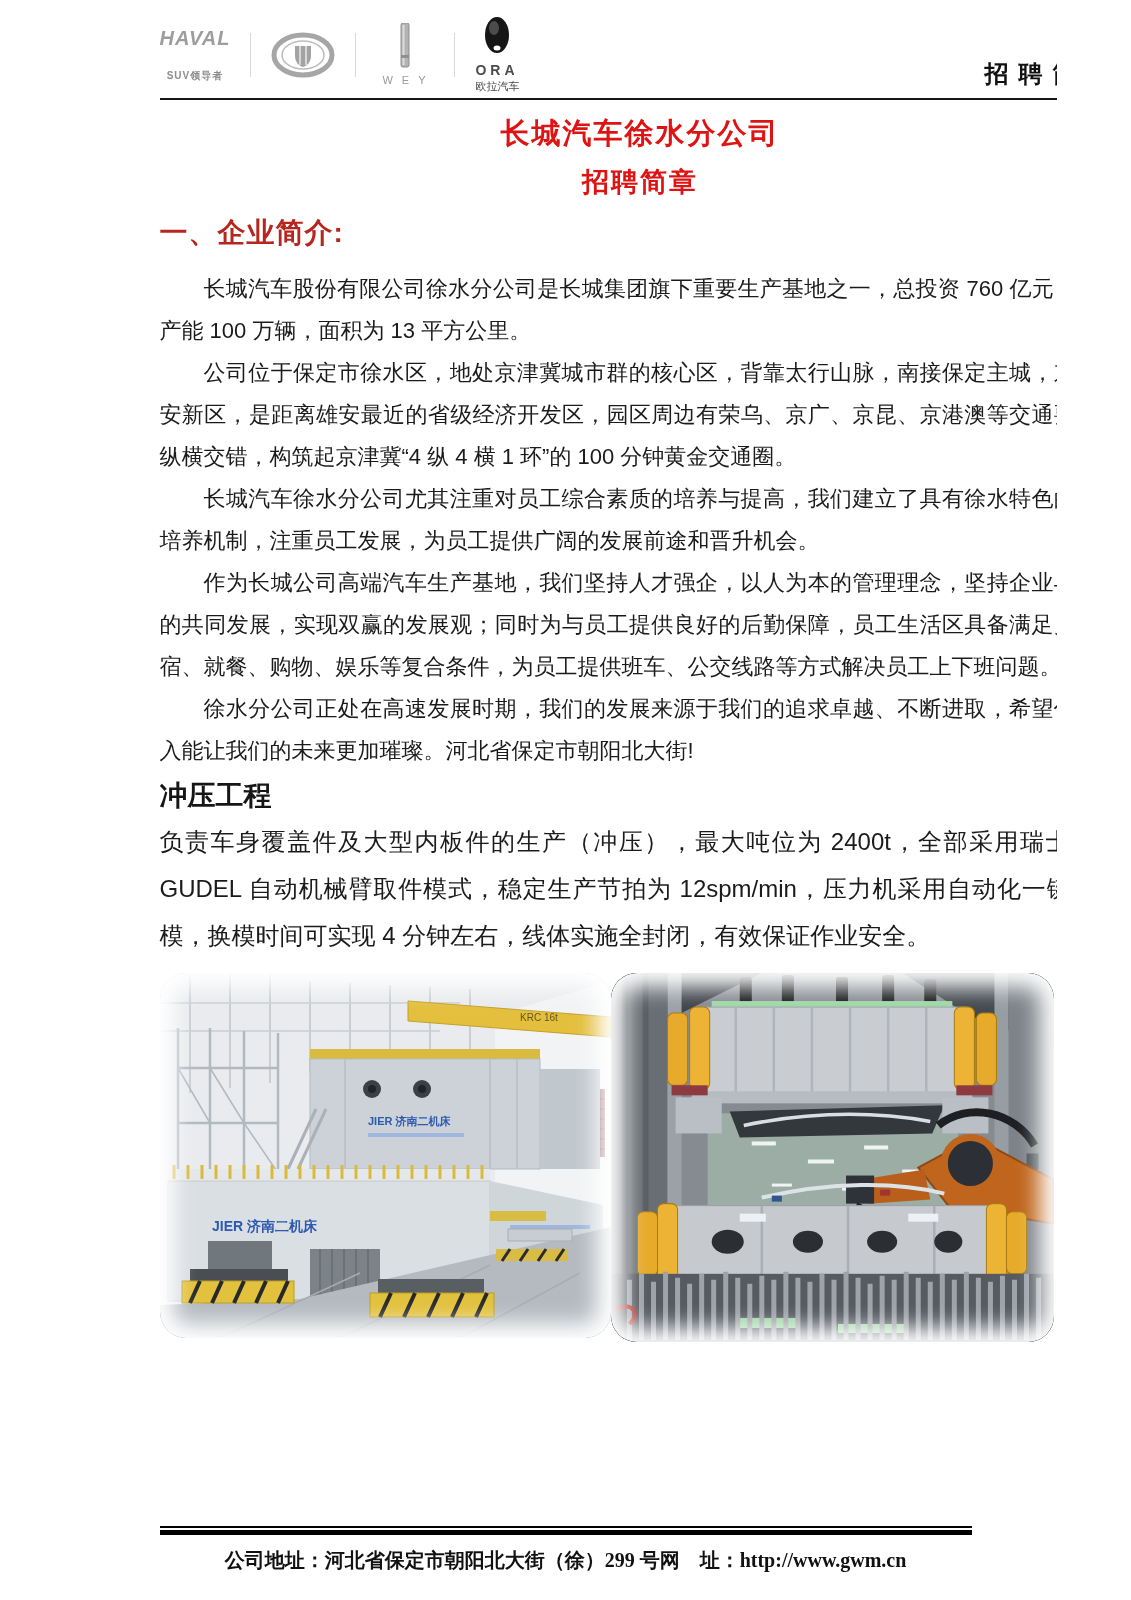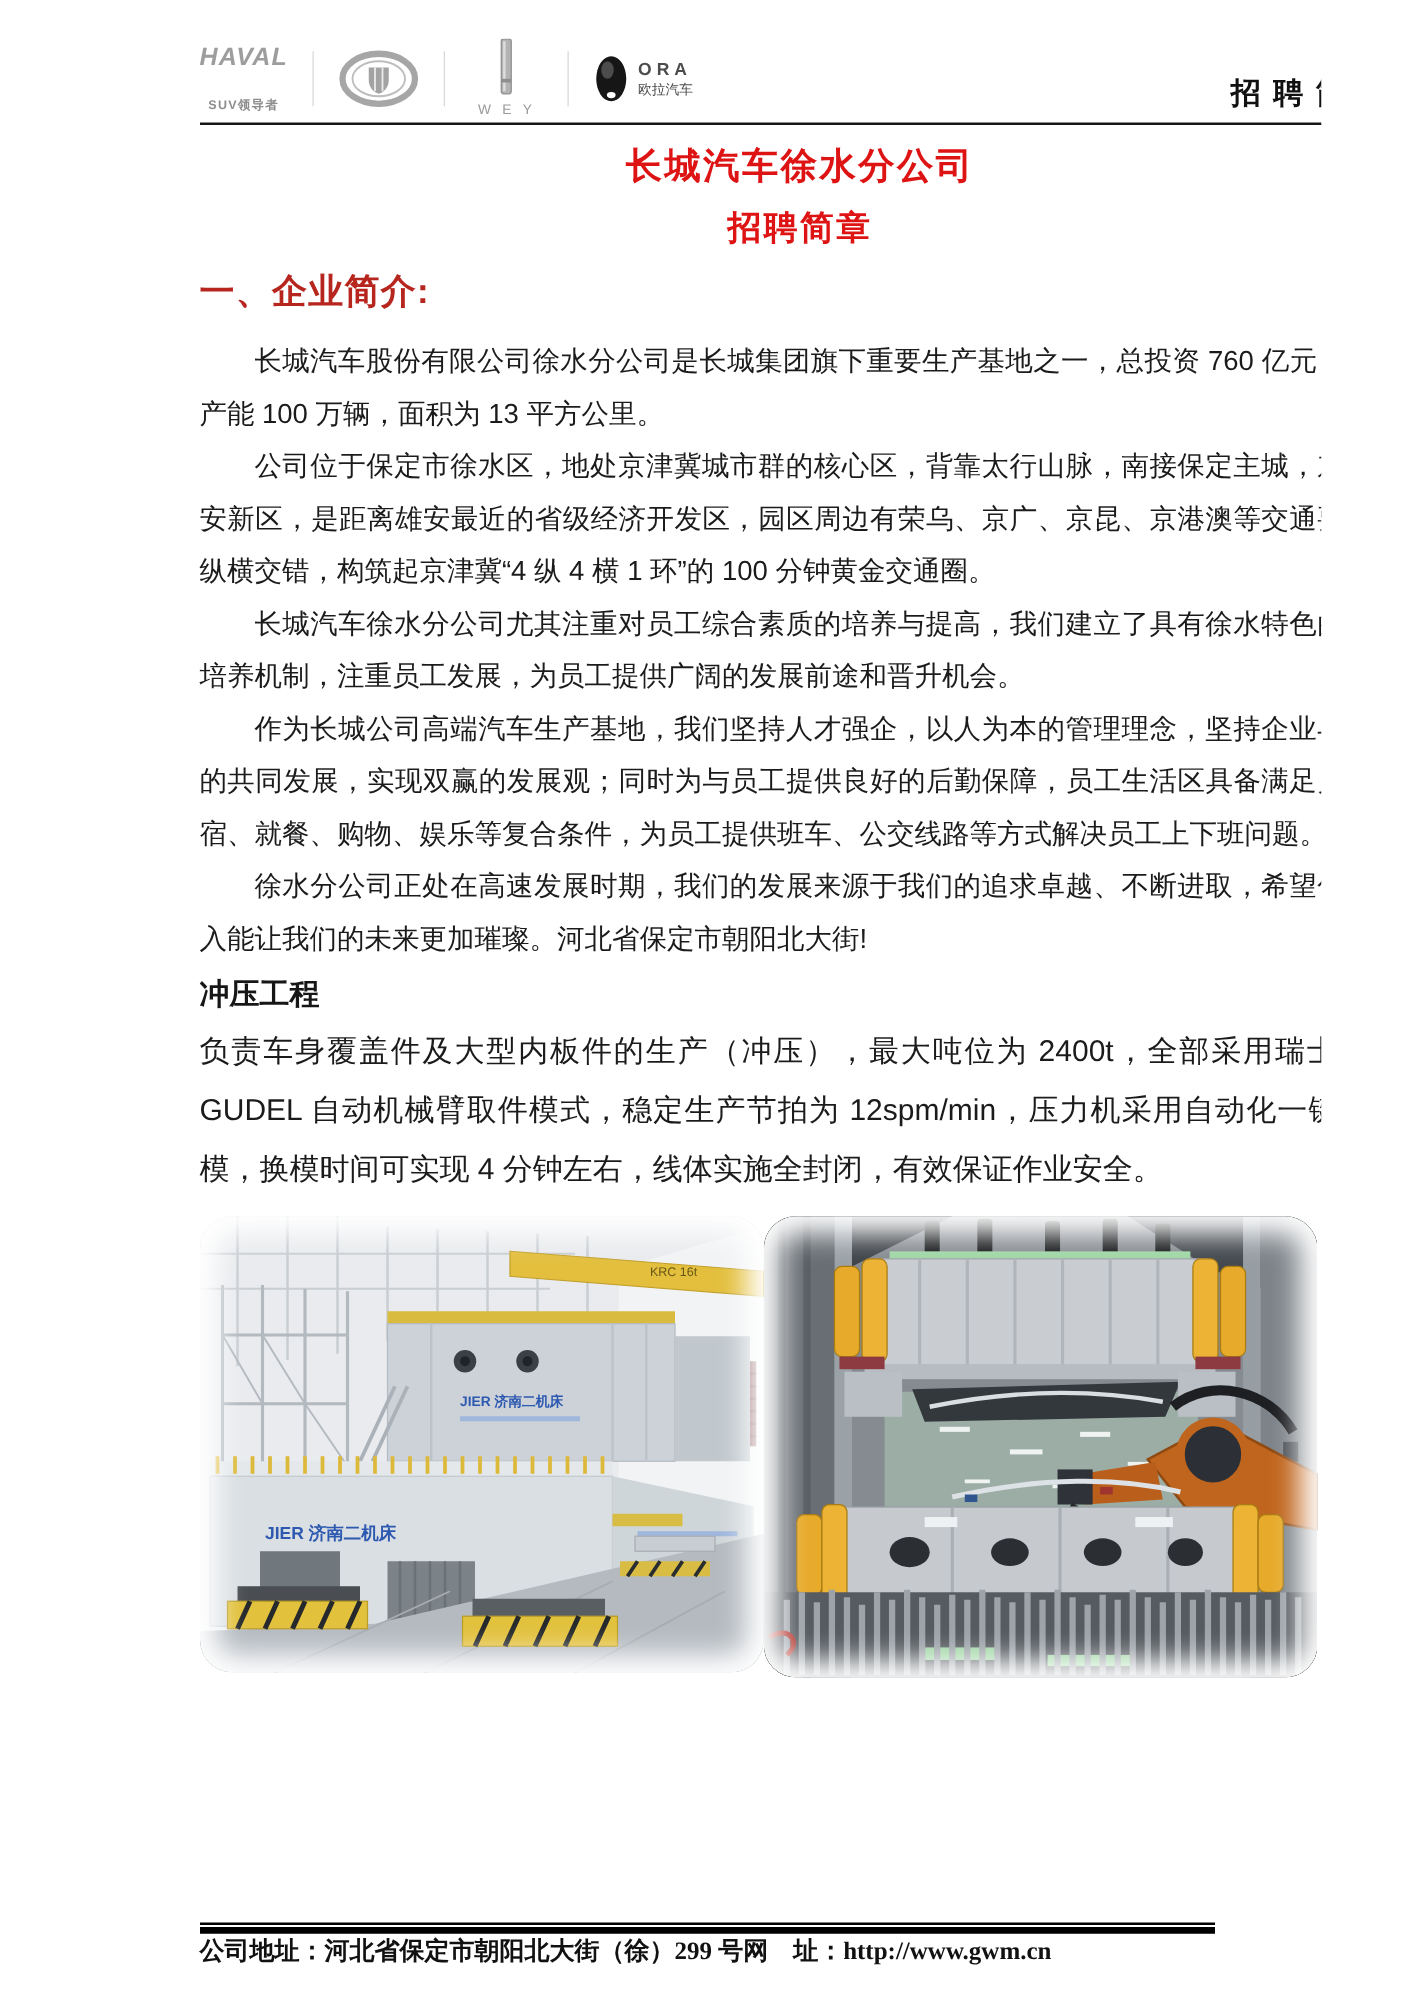--- a/index.html
+++ b/index.html
@@ -20,55 +20,56 @@
     padding:22px 0 4px;
     border-bottom:2px solid #161616;
     height:72px;box-sizing:content-box;
   }
   .logo-row{display:flex;align-items:center;gap:20px;}
   .logo{display:flex;flex-direction:column;align-items:center;}
   .haval-word{font-style:italic;font-weight:bold;font-size:20px;color:#9d9d9d;letter-spacing:1px;}
   .haval-sub{font-size:10px;color:#8d8d8d;font-weight:bold;margin-top:19px;letter-spacing:1px;}
   .vdiv{width:1px;height:44px;background:#d8d8d8;}
   .wey-word{font-size:11px;color:#9a9a9a;letter-spacing:9px;margin-top:5px;margin-left:6px;}
-  .ora{flex-direction:row;align-items:center;gap:7px;}
+  .ora{flex-direction:column;align-items:center;gap:7px;}
   .ora-word{font-size:14px;letter-spacing:4px;color:#4c4c4c;font-weight:bold;}
   .ora-sub{font-size:11px;color:#4c4c4c;margin-top:1px;}
   .corner-label{
     font-family:"Liberation Serif","DejaVu Serif",serif;
     font-weight:bold;font-size:24px;letter-spacing:10px;
     padding-bottom:4px;color:#111;white-space:nowrap;
   }
 
   
   .title1{text-align:center;color:#de1414;font-size:29px;font-weight:bold;margin:14px 0 0;line-height:38px;letter-spacing:2px;}
   .title2{text-align:center;color:#de1414;font-size:27px;font-weight:bold;margin:12px 0 0;line-height:36px;letter-spacing:2px;}
   .sec-head{color:#b7261e;font-size:28px;font-weight:bold;margin:12px 0 0;line-height:42px;letter-spacing:1px;}
   .sec-head.sec2{margin-top:8px;}
   .body-para{font-size:22px;line-height:42px;text-align:justify;text-indent:2em;margin:0;color:#1b1b1b;}
   .body-para.first{margin-top:14px;}
-  .sub-head{font-size:24px;font-weight:bold;margin:4px 0 0;line-height:40px;color:#161616;}
+  .sub-head{font-size:28px;font-weight:bold;margin:4px 0 0;line-height:40px;color:#161616;}
   .big-para{font-size:24px;line-height:47px;text-align:justify;margin:2px 0 0;color:#1b1b1b;}
 
   
   .photos{display:flex;margin-top:14px;}
   .photo{position:relative;border-radius:26px;overflow:hidden;flex:none;background:#fff;}
   .photo.left{width:451px;height:365px;}
   .photo.right{width:443px;height:369px;margin-top:-3px;}
   .photo svg{display:block;width:100%;height:100%;}
   .photo::after{
     content:"";position:absolute;inset:0;border-radius:26px;pointer-events:none;
     box-shadow:inset 0 0 22px 14px #ffffff;
   }
 
   
   .footer{position:absolute;left:85px;right:85px;bottom:26px;}
   .footer-rule{height:9px;background:linear-gradient(#000 0 2px,#fff 2px 4px,#000 4px 9px);}
   .footer-row{
-    display:flex;justify-content:flex-start;align-items:baseline;
+    display:flex;justify-content:center;align-items:baseline;
+    padding-top:12px;
     font-family:"Liberation Serif","DejaVu Serif",serif;
     font-weight:bold;font-size:20px;color:#111;
   }
   .footer-right a{color:inherit;text-decoration:none;}
 </style>
 </head>
 <body>
 
 <div class="page">
   <div class="content">

